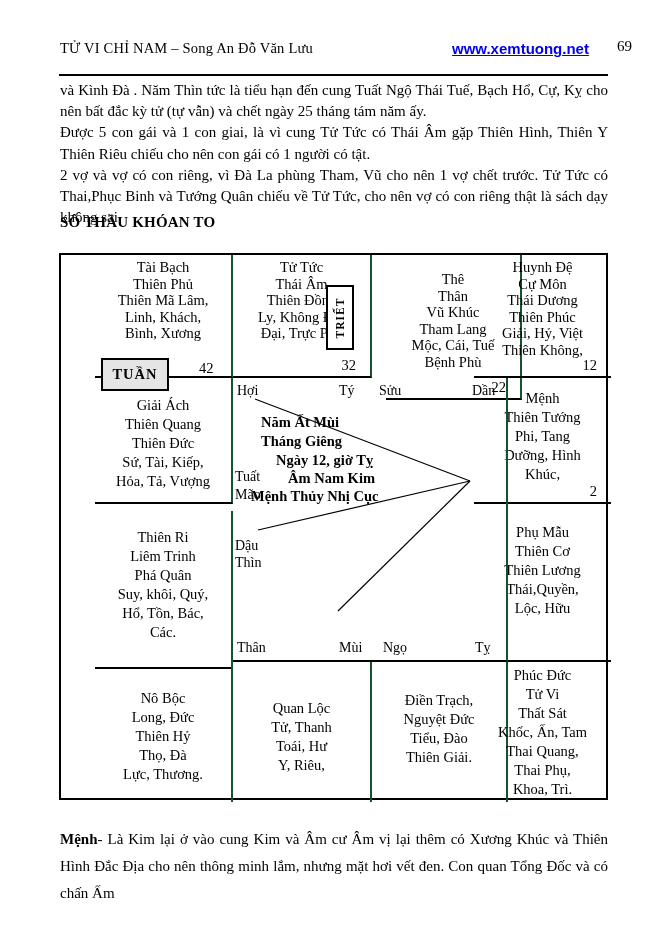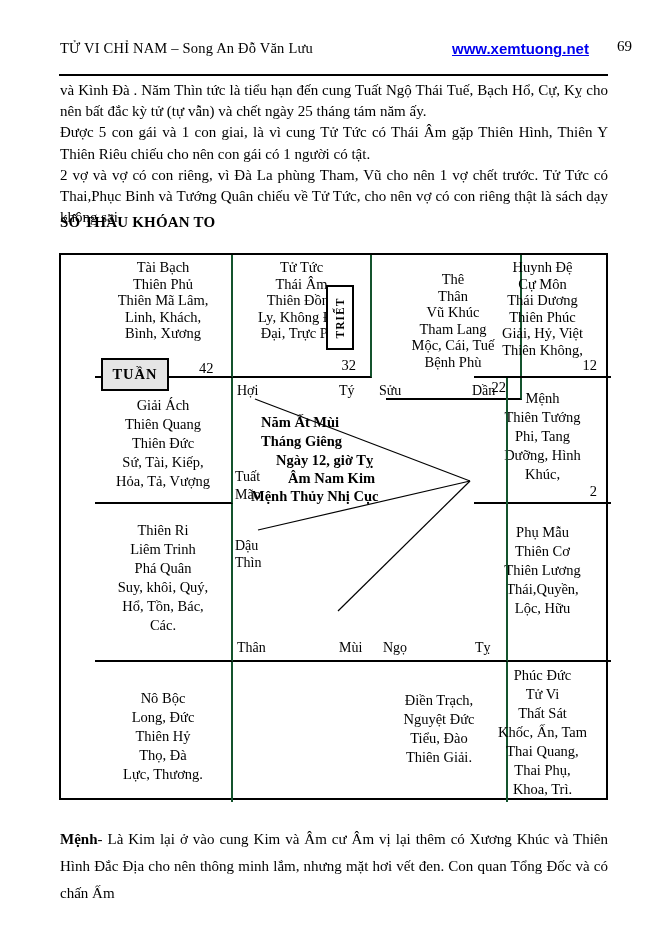--- a/index.html
+++ b/index.html
@@ -26,21 +26,21 @@
   .bB{border-bottom:2px solid #000;}
   .cell-text{white-space:pre-line;font-size:14.5px;line-height:19px;}
   .r1 .cell-text{line-height:16.5px;}
   .cell-num{position:absolute;right:14px;bottom:2px;font-size:14.5px;}
   .r1c1{left:0;top:0;width:138px;height:123px;padding-top:4px;}
   .r1c2{left:138px;top:0;width:139px;height:123px;padding-top:4px;}
   .r1c3{left:291px;top:0;width:136px;height:145px;padding-top:16px;}
   .r1c4{left:413px;top:0;width:137px;height:123px;padding-top:4px;}
   .r2c1{left:0;top:123px;width:138px;height:126px;padding-top:18px;}
   .r2c4{left:413px;top:123px;width:137px;height:126px;padding-top:11px;}
-  .r3c1{left:0;top:249px;width:138px;height:158px;padding-top:17px;}
+  .r3c1{left:0;top:256px;width:138px;height:158px;padding-top:17px;}
   .r3c4{left:413px;top:249px;width:137px;height:158px;padding-top:19px;}
   .r4c1{left:0;top:407px;width:138px;height:140px;padding-top:27px;}
   .r4c2{left:138px;top:407px;width:139px;height:140px;padding-top:37px;}
   .r4c3{left:277px;top:407px;width:136px;height:140px;padding-top:29px;}
   .r4c4{left:413px;top:407px;width:137px;height:140px;padding-top:4px;}
   
   .center{left:138px;top:123px;width:275px;height:284px;text-align:right;}
   .center svg{position:absolute;left:0;top:0;}
   .branch{position:absolute;font-size:14px;}
   .b-hoi{left:4px;top:5px;}   .b-ty{left:106px;top:5px;}
@@ -147,20 +147,26 @@
 Thái,Quyền,
 Lộc, Hữu</div>
   </div>
 
   <div class="cell r4c1 bR">
     <div class="cell-text">Nô Bộc
 Long, Đức
 Thiên Hỷ
 Thọ, Đà
 Lực, Thương.</div>
+  </div>
+  <div class="cell r4c2 bR">
+    <div class="cell-text">Quan Lộc
+Tử, Thanh
+Toái, Hư
+Y, Riêu,</div>
   </div>
   <div class="cell r4c3 bR">
     <div class="cell-text">Điền Trạch,
 Nguyệt Đức
 Tiểu, Đào
 Thiên Giải.</div>
   </div>
   <div class="cell r4c4">
     <div class="cell-text">Phúc Đức
 Tử Vi

